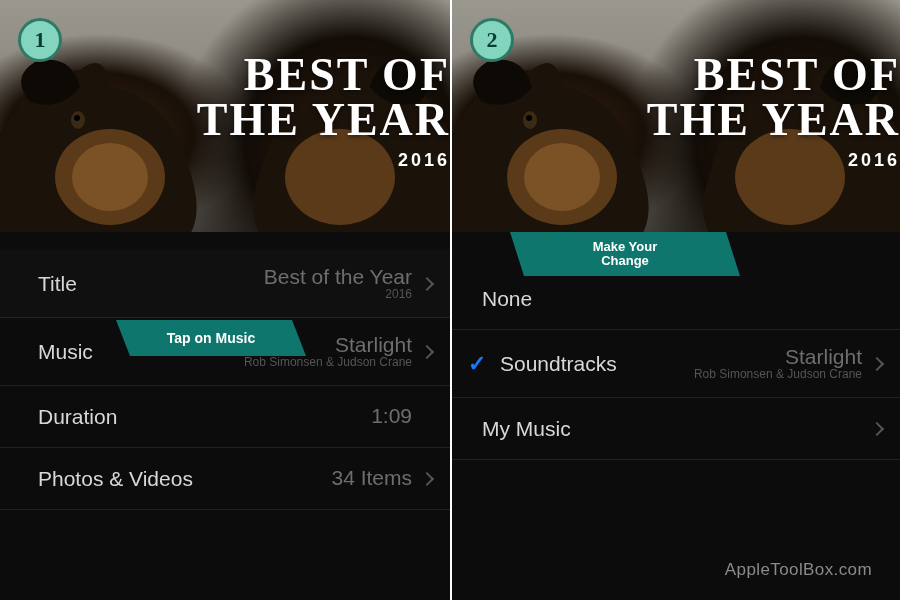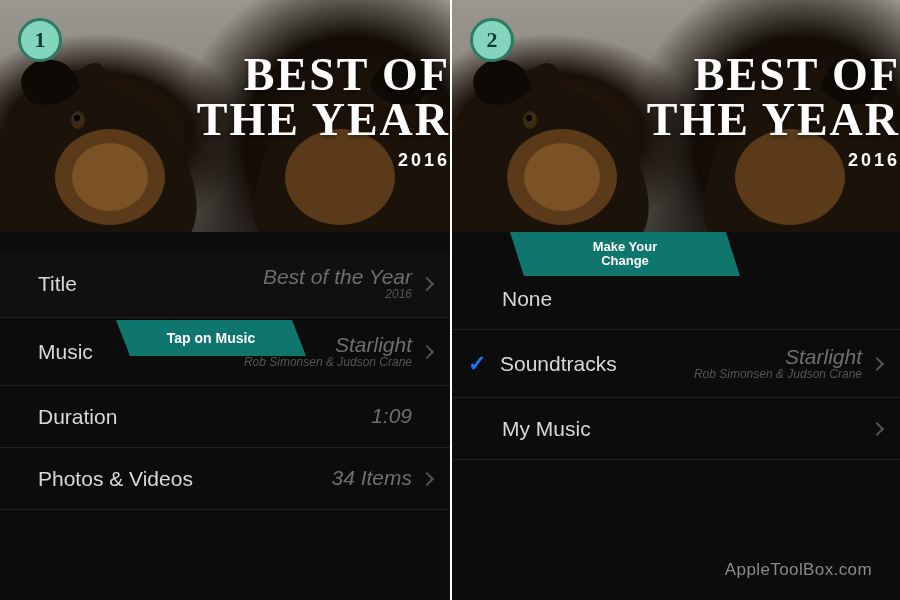--- a/index.html
+++ b/index.html
@@ -95,21 +95,20 @@
     font-size: 21px;
     font-weight: 300;
     color: #d8d8d8;
     flex: 0 0 auto;
     margin-left: 16px;
   }
   .row .value-wrap {
     flex: 1 1 auto;
     text-align: right;
     padding-right: 10px;
-    font-style: italic;
   }
   .row .val1 {
     font-size: 21px;
     font-weight: 300;
     color: #6e6e6e;
     line-height: 1.05;
   }
   .row .val2 {
     font-size: 12px;
     color: #555;
@@ -124,21 +123,21 @@
     flex: 0 0 auto;
   }
   .check {
     width: 26px;
     color: #1a78ff;
     font-size: 22px;
     font-weight: 800;
     line-height: 1;
     margin-left: -6px;
   }
-  .panel2 .row .label { margin-left: 28px; }
+  .panel2 .row .label { margin-left: 8px; }
   .panel2 .row.has-check .label { margin-left: 0; }
 
   
   .ribbon {
     position: absolute;
     background: #0f766e;
     color: #fff;
     font-size: 14px;
     font-weight: 600;
     display: flex;

